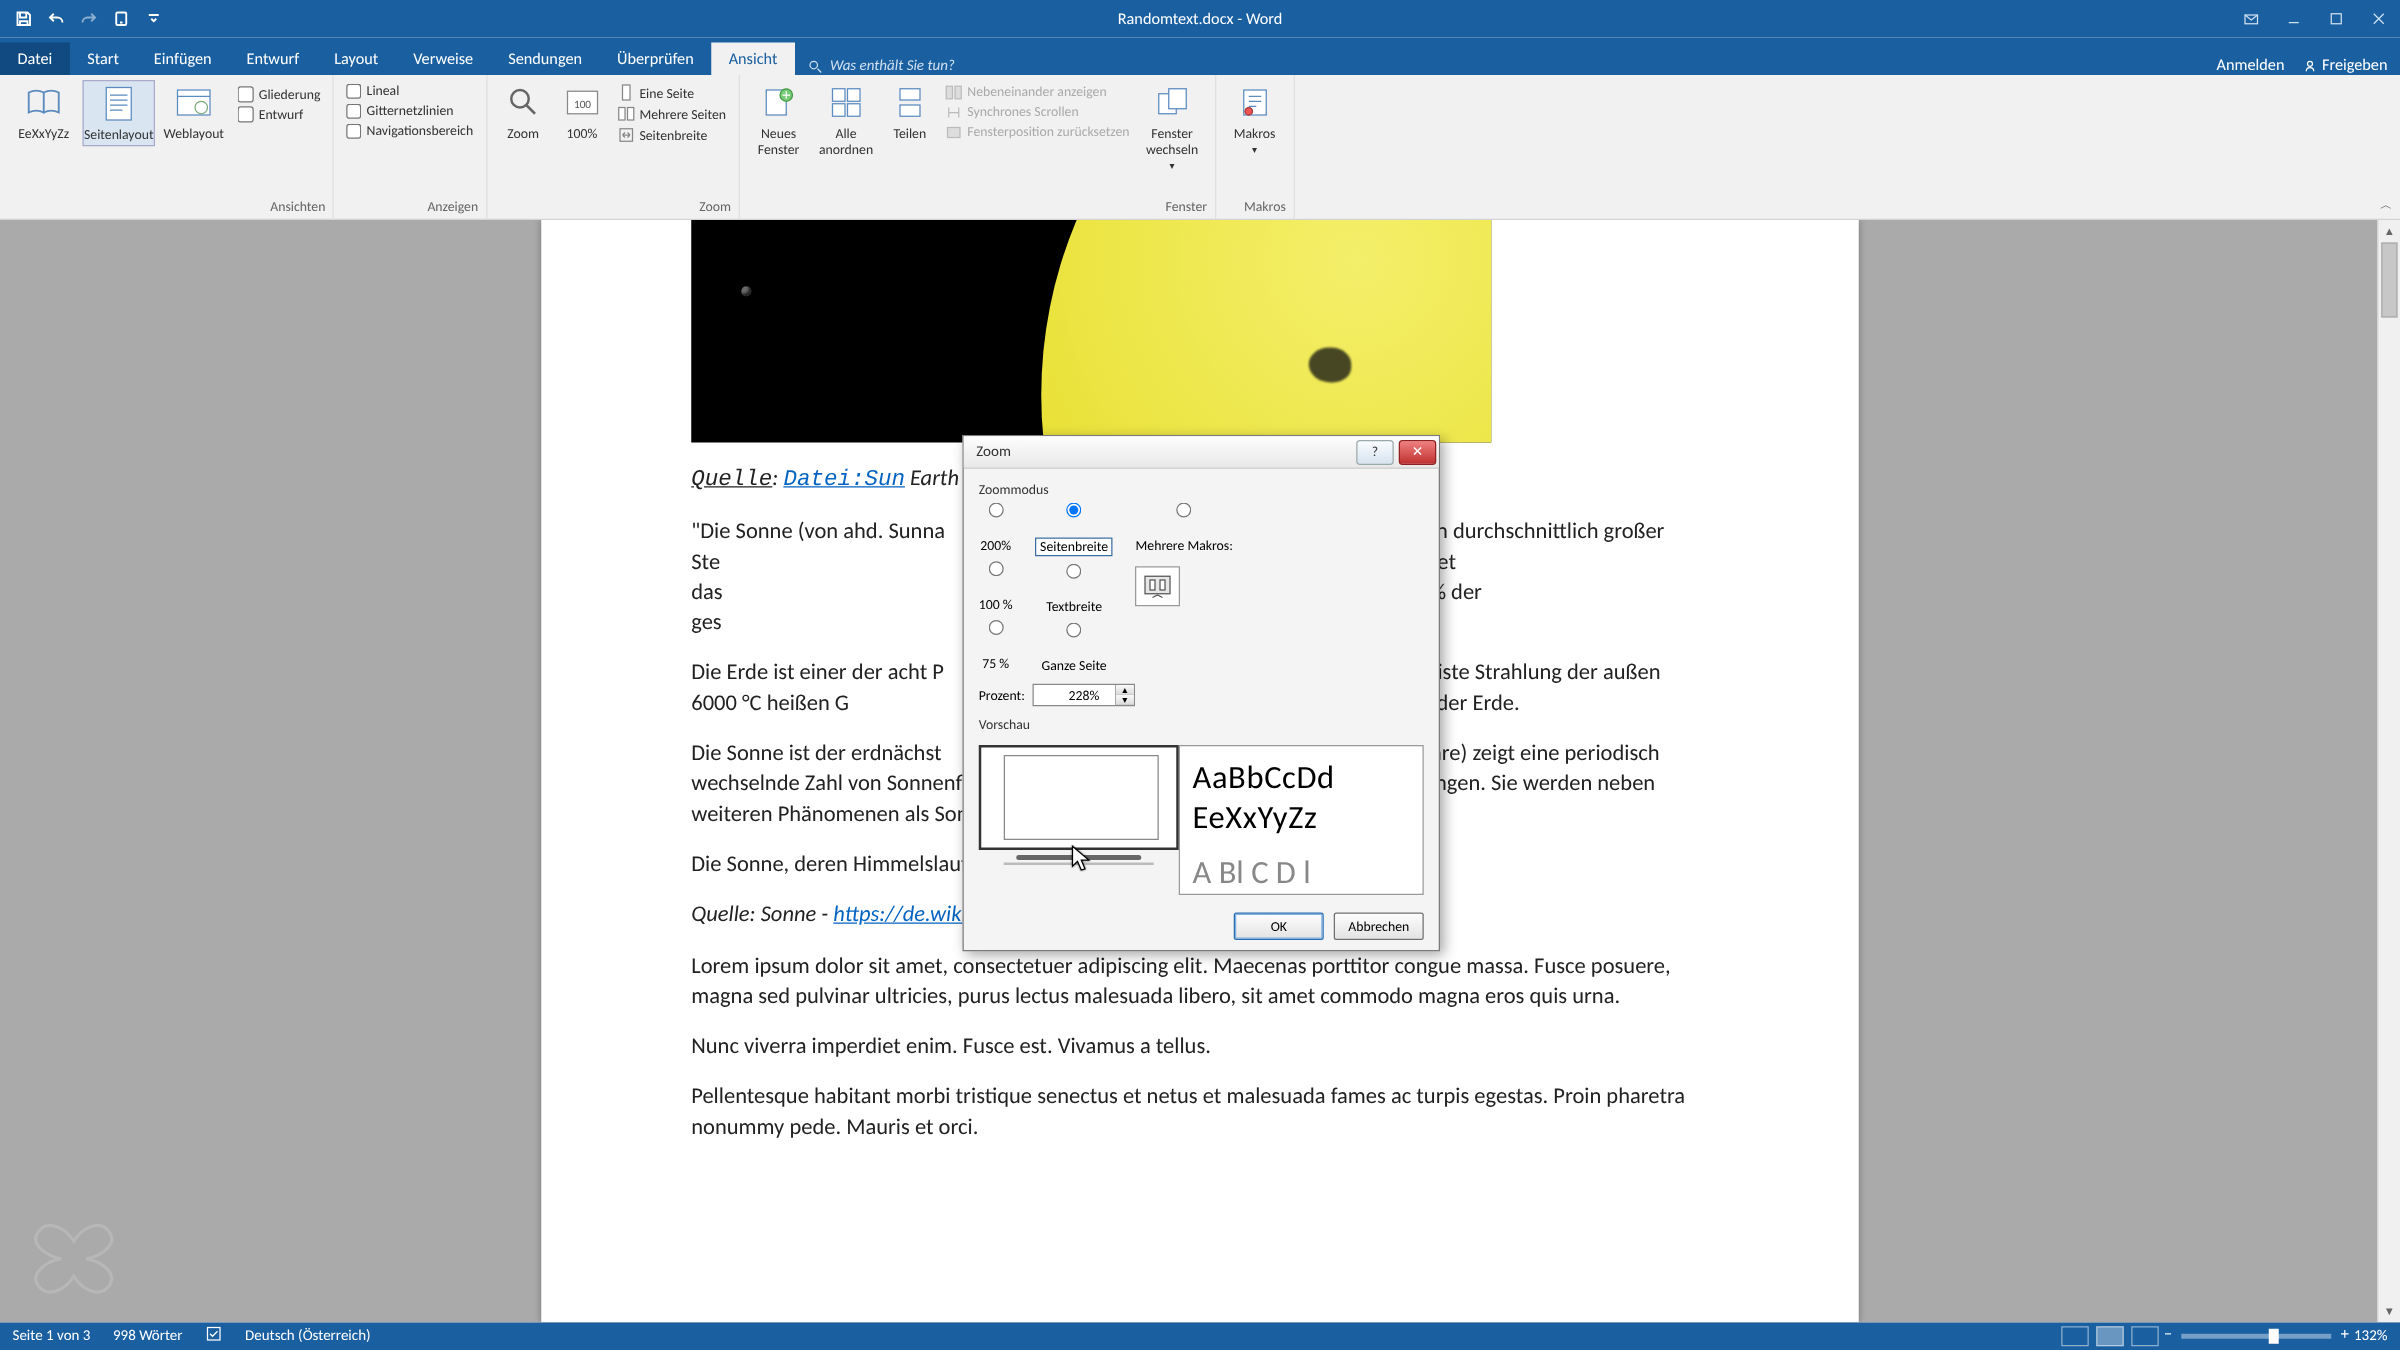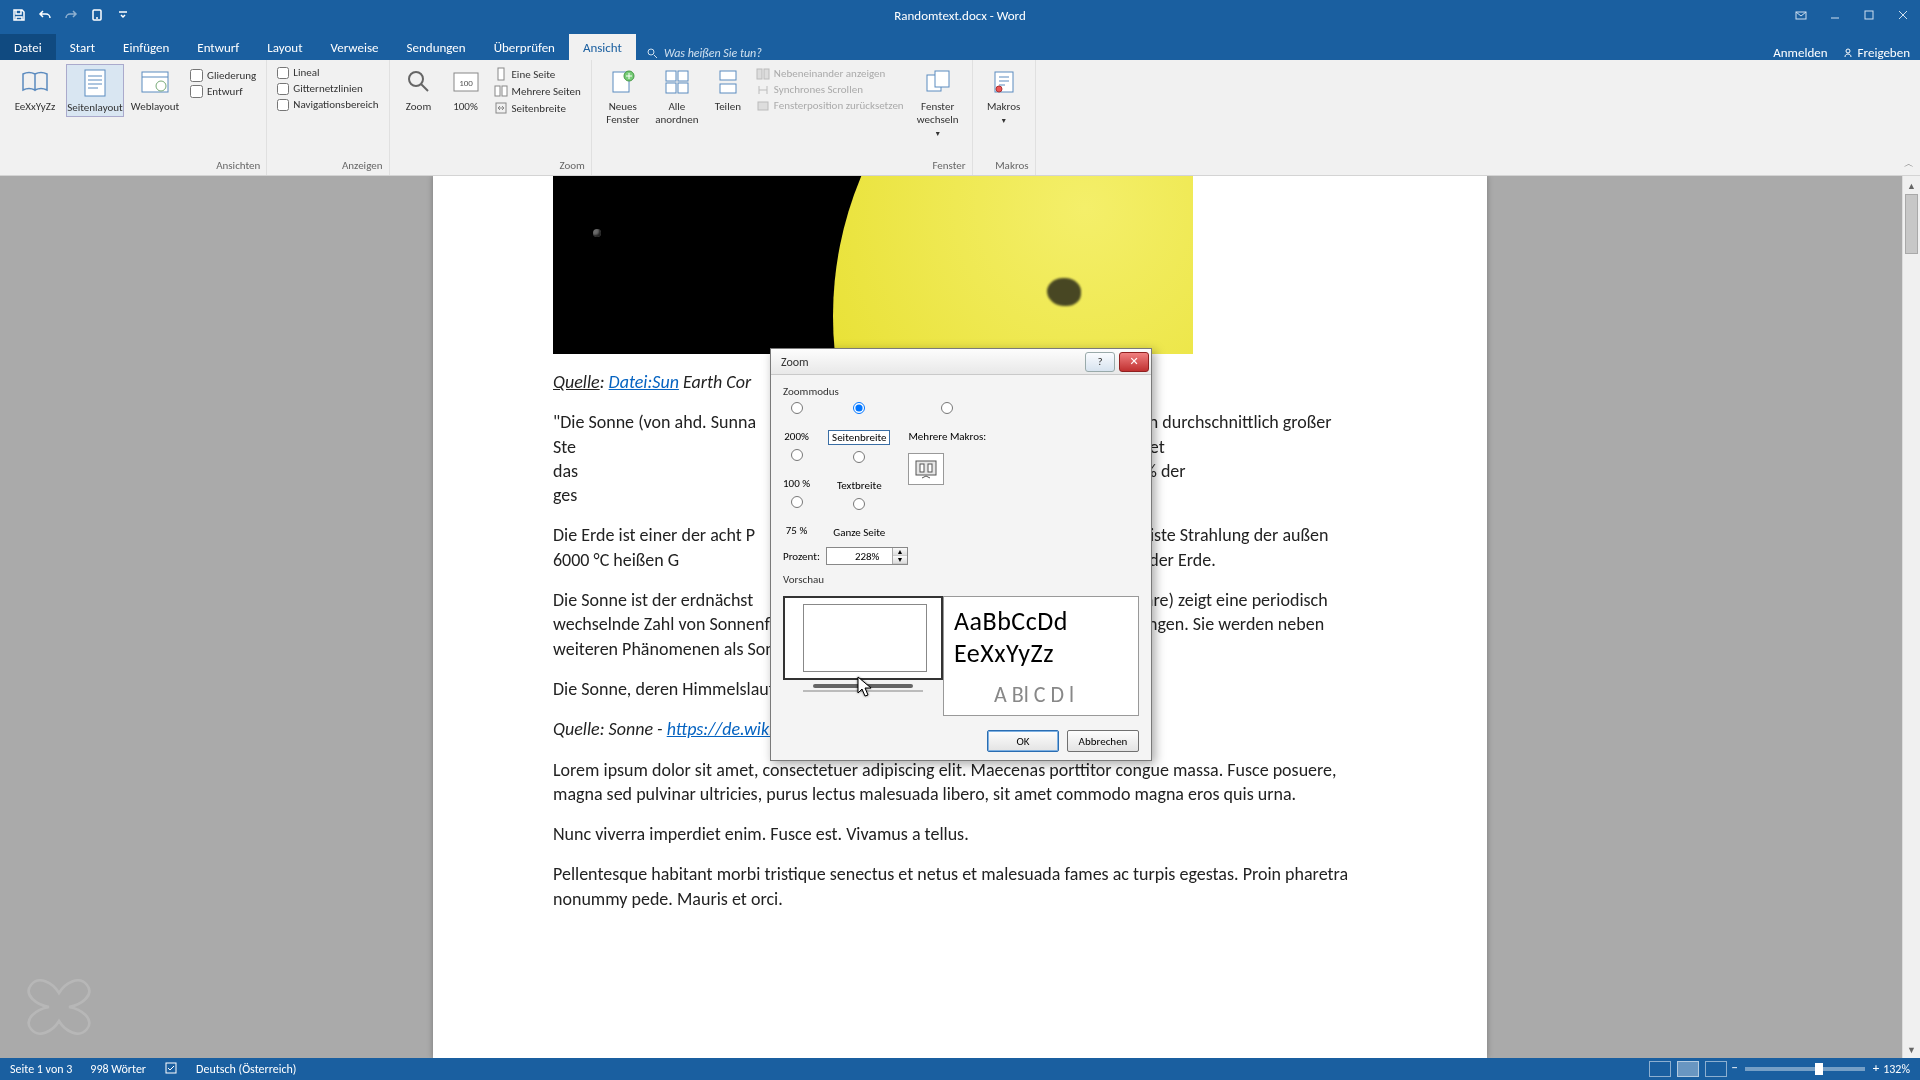--- a/index.html
+++ b/index.html
@@ -43,21 +43,21 @@
   .docarea { position: absolute; top: 176px; bottom: 22px; left: 0; right: 0; background: #aaa; overflow: hidden; }
   .page { position: absolute; left: 50%; transform: translateX(-50%); width: 1054px; background: #fff; top: 0; bottom: 0; box-shadow: 0 0 6px rgba(0,0,0,.3); padding: 0 120px; }
   .sunimg { position: relative; width: 640px; height: 178px; margin-left: 0; background: #000; overflow: hidden; }
   .sun-moon { position:absolute; left:40px; top:53px; width:8px; height:8px; border-radius:50%; background:#6a6a6a; box-shadow: inset -2px -2px 2px #222; }
   .sun-disc { position:absolute; right:-360px; top:-220px; width:720px; height:720px; border-radius:50%; background: radial-gradient(circle at 35% 35%, #f4ef6a 0%, #e6de2a 55%, #b9b015 70%, #000 72%); }
   .sunspot { position:absolute; right:112px; bottom:48px; width:34px; height:28px; background:#2b2b1a; border-radius:50% 50% 45% 55%; filter: blur(1px); opacity:.85;}
   .doc-text { font-size: 18px; line-height: 1.35; color: #222; }
   .doc-text p { margin: 16px 0; }
   .caption { font-style: italic; margin: 12px 0; }
   .caption a, .link { color: #0563c1; text-decoration: underline; }
-  .quelle-u { text-decoration: underline; text-decoration-style: solid; }
+  .quelle-u { text-decoration: underline; text-decoration-style: solid; font-family: Liberation Mono, monospace; }
   .scrollbar { position:absolute; right:0; top:0; bottom:0; width:18px; background:#f0f0f0; border-left:1px solid #ddd;}
   .scrollbar .arrow { height:18px; display:flex; align-items:center; justify-content:center; color:#666; font-size:9px;}
   .scrollbar .track { position:absolute; top:18px; bottom:18px; left:0; right:0; }
   .scrollbar .thumb { position:absolute; top:0; height:60px; left:2px; right:2px; background:#c7c7c7; border:1px solid #a9a9a9;}
 
   
   .statusbar { position: absolute; bottom: 0; left: 0; right: 0; height: 22px; background: #1a5fa0; color: #fff; font-size: 12px; display: flex; align-items: center; padding: 0 10px; gap: 18px; }
   .statusbar .spacer { flex: 1; }
   .viewbtns { display:flex; gap:6px; align-items:center; }
   .viewbtns div { width:22px; height:16px; border:1px solid rgba(255,255,255,.5); }
@@ -93,21 +93,21 @@
   .multipages svg { stroke:#555; fill:#e6e6e6; stroke-width:1;}
   .preview { display:flex; gap:0; margin-top:10px; }
   .monitor { width:160px; }
   .monitor .screen { width:160px; height:84px; border:2px solid #333; background:#fff; position:relative;}
   .monitor .screen .page-out { position:absolute; left:18px; top:6px; width:124px; height:68px; border:1px solid #888; background:#fff;}
   .monitor .stand { width:100px; height:4px; background:#666; margin:4px auto 0; border-radius:2px;}
   .monitor .standline { width:120px; height:2px; background:#bbb; margin:2px auto 0;}
   .textprev { flex:1; height:120px; border:1px solid #999; background:#fff; padding:8px 10px; overflow:hidden; font-family: Calibri, sans-serif; }
   .textprev .l1 { font-size:26px; letter-spacing:0.5px; } 
   .textprev .l2 { font-size:26px; letter-spacing:0.5px; }
-  .textprev .l3 { font-size:22px; color:#888; margin-top:12px;margin-left:40px;}
+  .textprev .l3 { font-size:26px; color:#888; margin-top:12px;}
   .dlg-actions { display:flex; justify-content:flex-end; gap:8px; margin-top:14px; }
   .dlg-actions button { width:72px; height:22px; font-size:11px; border:1px solid #707070; background:linear-gradient(#fdfdfd,#e3e3e3); border-radius:2px;}
   .dlg-actions button.primary { border-color:#2a6db2; box-shadow: 0 0 0 1px #7db0e2 inset;}
 
   .cursor { position:absolute; left:857px; top:676px; pointer-events:none; }
   .cursor svg { filter: drop-shadow(0 0 1px rgba(0,0,0,.6)); }
 </style>
 </head>
 <body>
 
@@ -174,21 +174,21 @@
   <div class="tab">Layout</div>
   <div class="tab">Verweise</div>
   <div class="tab">Sendungen</div>
   <div class="tab">Überprüfen</div>
   <div class="tab active">Ansicht</div>
   <div class="tellme">
     <svg width="12" height="12" viewBox="0 0 12 12" stroke="#cfe0ef" fill="none">
         <circle cx="5" cy="5" r="3"></circle>
         <path d="M8 8l3 3"></path>
       </svg>
-    <span>Was heißen Sie tun?</span>
+    <span>Was enthält Sie tun?</span>
   </div>
   <div class="right">
     <span>Anmelden</span>
     <span>
         <svg width="12" height="12" viewBox="0 0 12 12" stroke="#fff" fill="none">
           <circle cx="6" cy="4" r="2"></circle>
           <path d="M3 10c0-2 1.3-3 3-3s3 1 3 3"></path>
         </svg>
         <span>Freigeben</span>
       </span>

